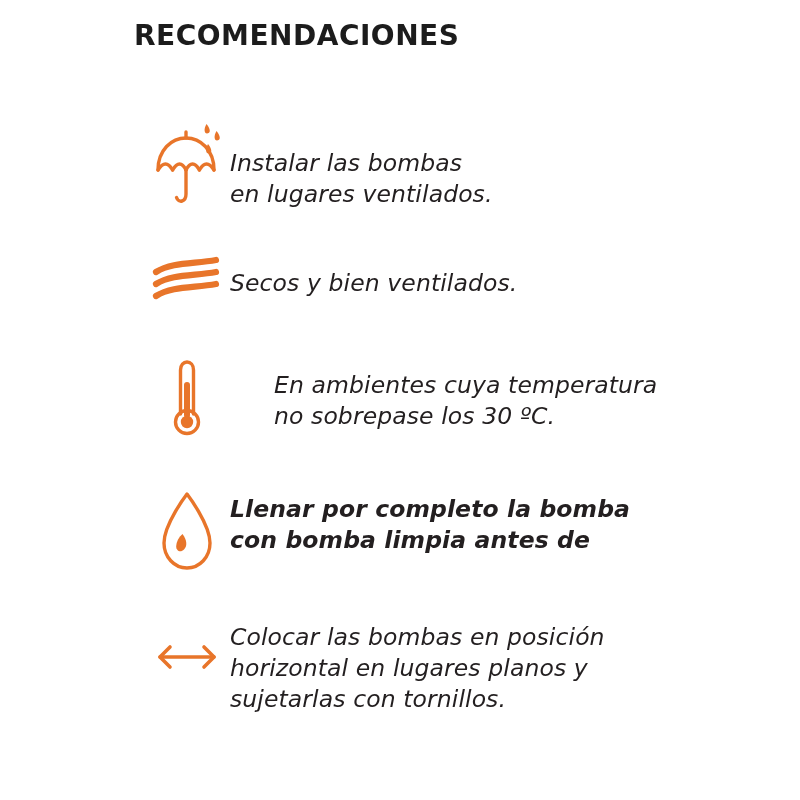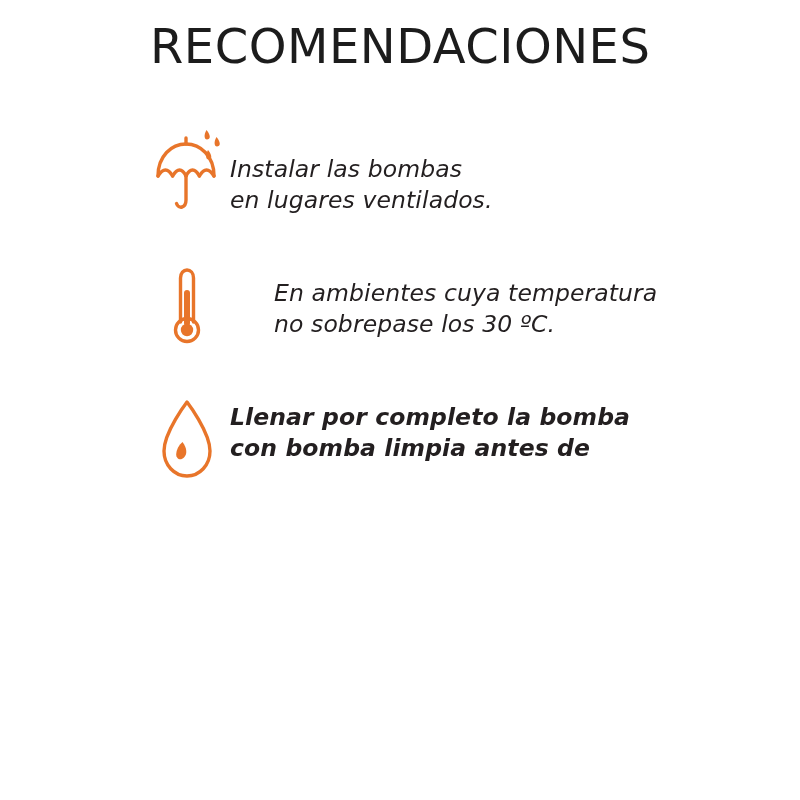--- a/index.html
+++ b/index.html
@@ -14,34 +14,34 @@
     overflow: hidden;
   }
   .page {
     position: relative;
     width: 800px;
     height: 800px;
     box-sizing: border-box;
   }
   .title {
     position: absolute;
-    left: 150px;
+    left: 134px;
     top: 22px;
     font-family: "DejaVu Sans", sans-serif;
-    font-weight: normal;
-    font-size: 48px;
+    font-weight: bold;
+    font-size: 28px;
     letter-spacing: 0.5px;
     color: #1c1c1c;
     text-transform: uppercase;
     line-height: 1;
   }
   .list {
     position: absolute;
     left: 0;
-    top: 114px;
+    top: 108px;
     width: 800px;
   }
   .item {
     display: flex;
     align-items: flex-start;
     padding-left: 148px;
     margin-bottom: 12px;
   }
   .icon-cell {
     width: 78px;
@@ -120,20 +120,34 @@
             <path d="M60 26 C63.5 30.5 64.3 33.6 62.1 35 C59.9 36.4 57.7 34.6 58.1 31.5 C58.4 29.2 59.1 27.4 60 26 Z"></path>
           </g>
         </svg>
       </div>
       <div class="text-cell">
         <span class="line">Instalar las bombas</span>
         <span class="line">en lugares ventilados.</span>
       </div>
     </div>
 
+    <div class="item item-vent">
+      <div class="icon-cell">
+        <svg class="svg-icon" width="78" height="56" viewBox="0 0 78 56" aria-hidden="true">
+          <g fill="none" stroke="#E8752A" stroke-width="6.2" stroke-linecap="round">
+            <path d="M8 16 C24 6 46 8 68 4"></path>
+            <path d="M8 28 C24 18 46 20 68 16"></path>
+            <path d="M8 40 C24 30 46 32 68 28"></path>
+          </g>
+        </svg>
+      </div>
+      <div class="text-cell">
+        <span class="line">Secos y bien ventilados.</span>
+      </div>
+    </div>
 
     <div class="item item-temp">
       <div class="icon-cell">
         <svg class="svg-icon" width="78" height="86" viewBox="0 0 78 86" aria-hidden="true">
           <g fill="none" stroke="#E8752A" stroke-width="3.4" stroke-linecap="round" stroke-linejoin="round">
 
             <path d="M32.5 58 L32.5 14 C32.5 9 35.5 6 39 6 C42.5 6 45.5 9 45.5 14 L45.5 58"></path>
 
             <circle cx="39" cy="66" r="11.5"></circle>
           </g>
@@ -160,15 +174,31 @@
             <path d="M34.5 48 C39 54 39.5 60 36 63.5 C32.5 67 28 65 28.2 60 C28.4 55.5 30.8 51.2 34.5 48 Z"></path>
           </g>
         </svg>
       </div>
       <div class="text-cell">
         <span class="line">Llenar por completo la bomba</span>
         <span class="line">con bomba limpia antes de</span>
       </div>
     </div>
 
+    <div class="item item-horiz">
+      <div class="icon-cell">
+        <svg class="svg-icon" width="78" height="70" viewBox="0 0 78 70" aria-hidden="true">
+          <g fill="none" stroke="#E8752A" stroke-width="3.6" stroke-linecap="round" stroke-linejoin="round">
+            <path d="M12 35 L66 35"></path>
+            <path d="M22 25 L12 35 L22 45"></path>
+            <path d="M56 25 L66 35 L56 45"></path>
+          </g>
+        </svg>
+      </div>
+      <div class="text-cell">
+        <span class="line">Colocar las bombas en posición</span>
+        <span class="line">horizontal en lugares planos y</span>
+        <span class="line">sujetarlas con tornillos.</span>
+      </div>
+    </div>
 
   </div>
 </div>
 
 </body></html>

